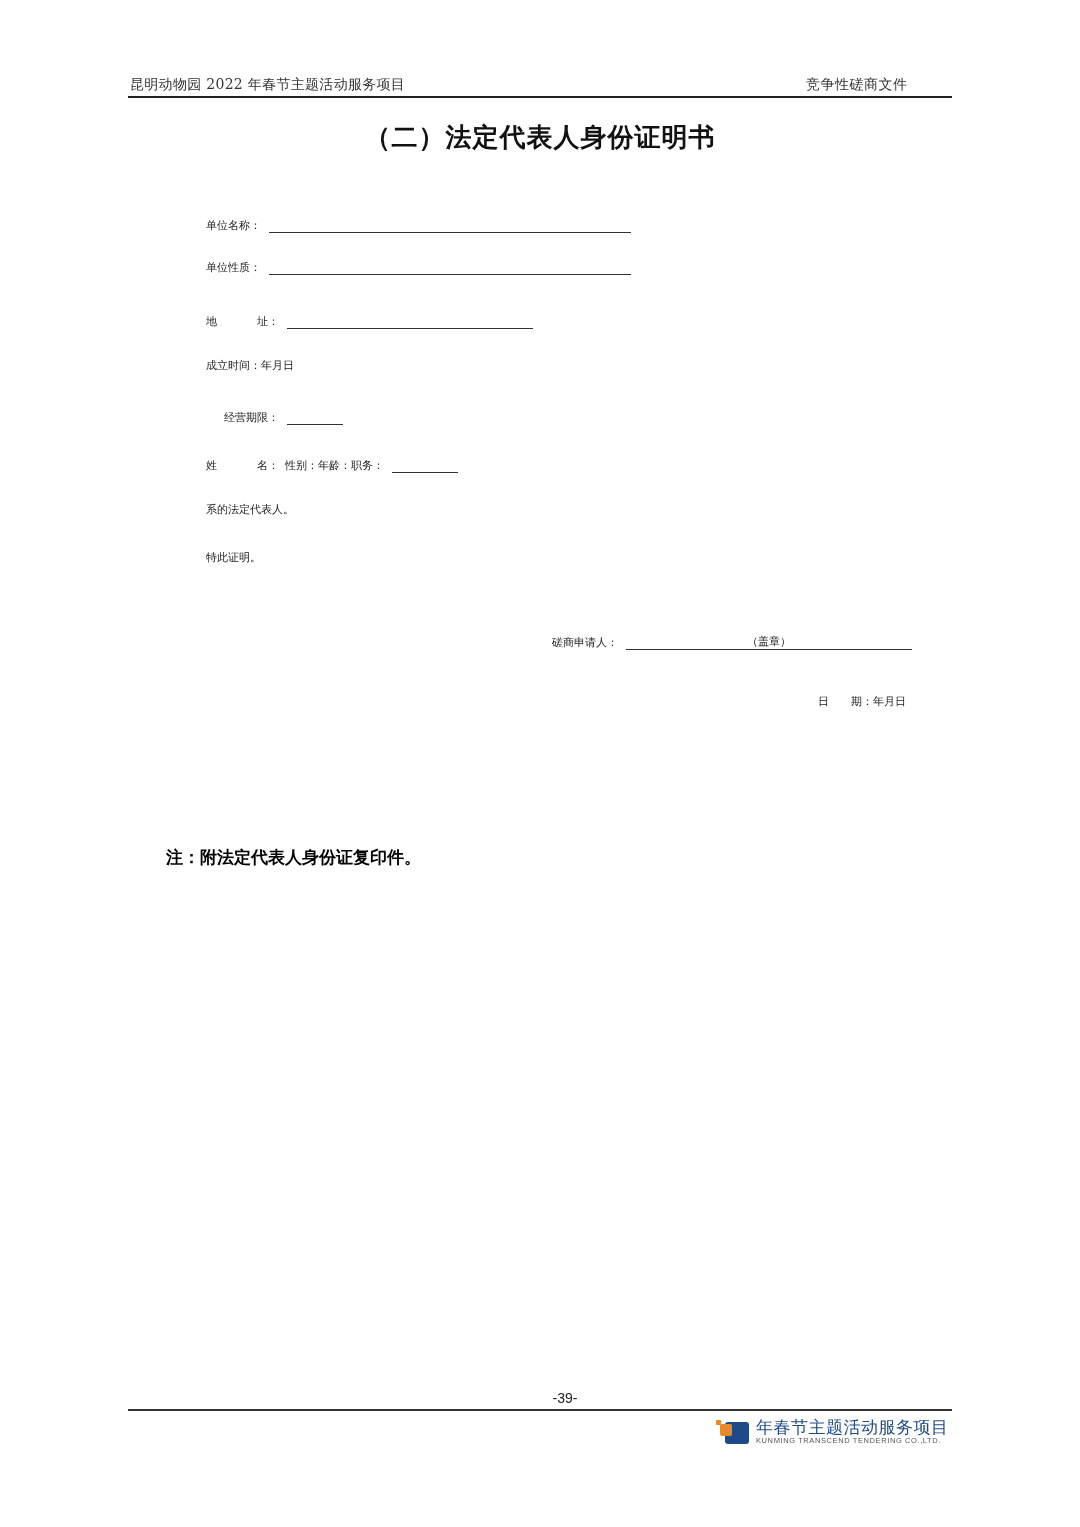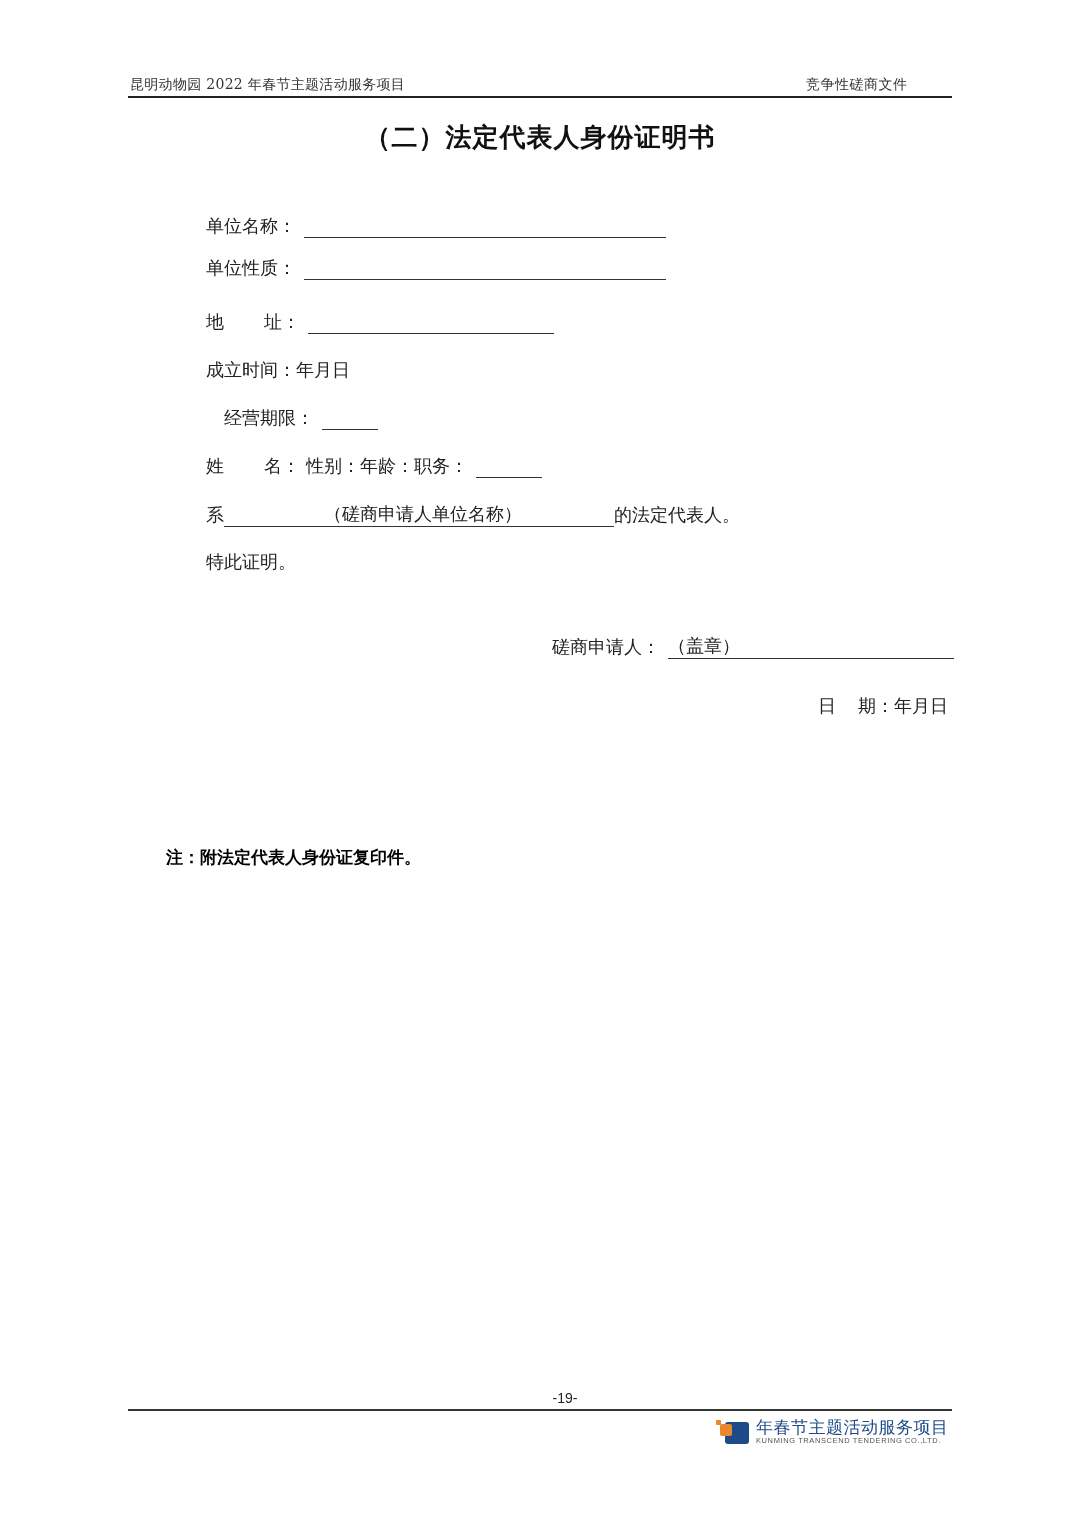--- a/index.html
+++ b/index.html
@@ -10,21 +10,21 @@
     }
     .abs { position: absolute; }
     .header-left { left: 130px; top: 76px; font-size: 14px; color: #333; letter-spacing: 0.3px; }
     .header-right { left: 806px; top: 76px; font-size: 14px; color: #333; letter-spacing: 0.5px; }
     .header-rule { left: 128px; top: 96px; width: 824px; height: 2px; background: #222; }
     .title {
       left: 0; width: 1080px; top: 120px; text-align: center;
       font-family: "DejaVu Sans", "Liberation Sans", sans-serif;
       font-weight: bold; font-size: 26px; color: #111; letter-spacing: 1px;
     }
-    .field-row { left: 206px; font-size: 18px; color: #222; display: flex; align-items: flex-end; white-space: nowrap; }
+    .field-row { left: 206px; font-size: 11px; color: #222; display: flex; align-items: flex-end; white-space: nowrap; }
     .blank { display: inline-block; border-bottom: 1.5px solid #333; height: 18px; }
     .spacer { display: inline-block; }
     .underlined { border-bottom: 1.5px solid #333; }
     .note {
       left: 166px; top: 846px; font-size: 17px; font-weight: bold;
       font-family: "DejaVu Sans", "Liberation Sans", sans-serif; color: #000000;
     }
     .page-num {
       left: 540px; top: 1390px; width: 50px; text-align: center;
       font-family: "Liberation Sans", sans-serif; font-size: 14px; color: #222;
@@ -81,48 +81,44 @@
   <span>名：</span>
   <span class="spacer" style="width:6px;"></span>
   <span>性别：</span>
   <span>年龄：</span>
   <span>职务：</span>
   <span class="blank" style="width:66px;margin-left:8px;"></span>
 </div>
 
 <div class="abs field-row" style="top:502px;">
   <span>系</span>
-  <span class="underlined" style="display:inline-flex;width:390px;">
-    <span class="spacer" style="width:100px;"></span>
-    <span>（磋商申请人单位名称）</span>
-  </span>
   <span>的法定代表人。</span>
 </div>
 
 <div class="abs field-row" style="top:550px;font-family:Liberation Mono, monospace;">
   <span>特此证明。</span>
 </div>
 
 <div class="abs field-row" style="left:552px;top:620px;margin-top:14px;">
   <span>磋商申请人：</span>
-  <span class="underlined" style="display:inline-flex;justify-content:flex-start;width:286px;margin-left:8px;">
+  <span class="underlined" style="display:inline-flex;justify-content:center;width:286px;margin-left:8px;">
     <span>（盖章）</span>
   </span>
 </div>
 
 <div class="abs field-row" style="left:818px;top:694px;">
   <span>日</span>
   <span class="spacer" style="width:22px;"></span>
   <span>期：</span>
   <span>年月日</span>
 </div>
 
 <div class="abs note">注：附法定代表人身份证复印件。</div>
 
-<div class="abs page-num">-19-</div>
+<div class="abs page-num">-39-</div>
 <div class="abs footer-rule"></div>
 <div class="abs logo">
   <div class="logo-mark">
     <div class="blue"></div>
       <div class="orange"></div>
       <div class="dot"></div>
   </div>
   <div class="logo-text">
     <span class="logo-cn">年春节主题活动服务项目</span>
     <span class="logo-en">KUNMING TRANSCEND TENDERING CO.,LTD.</span>

